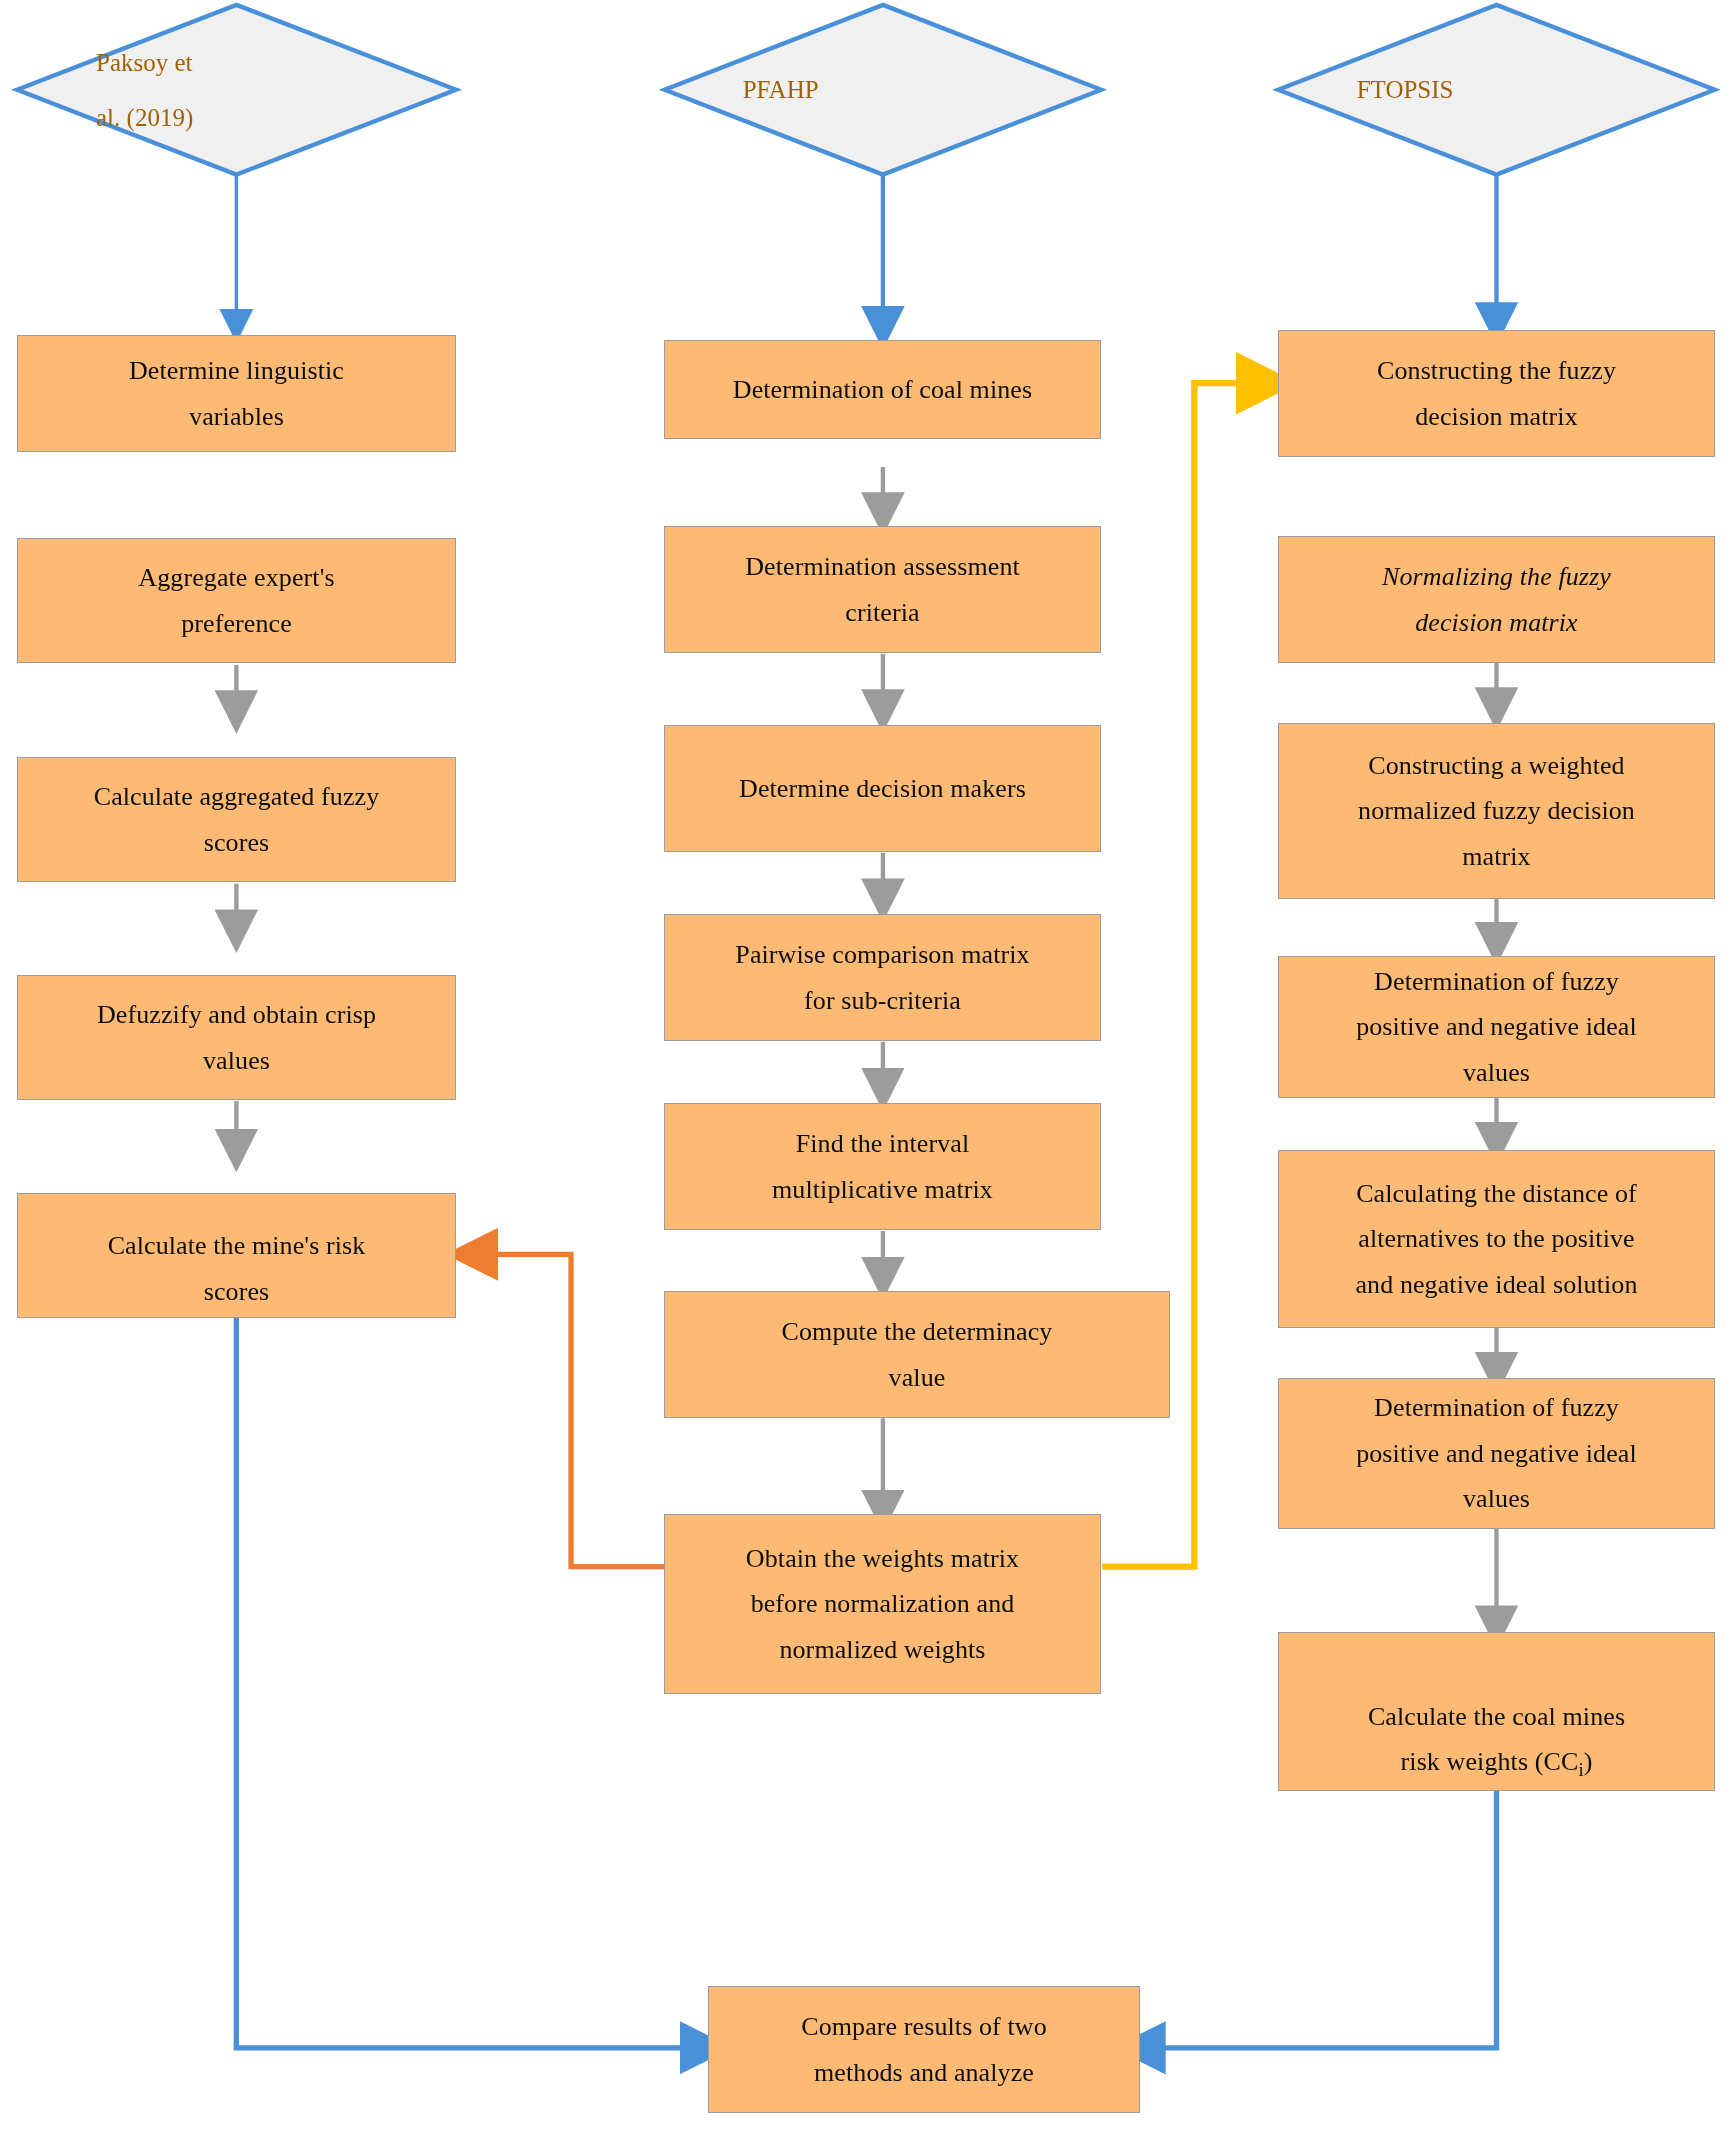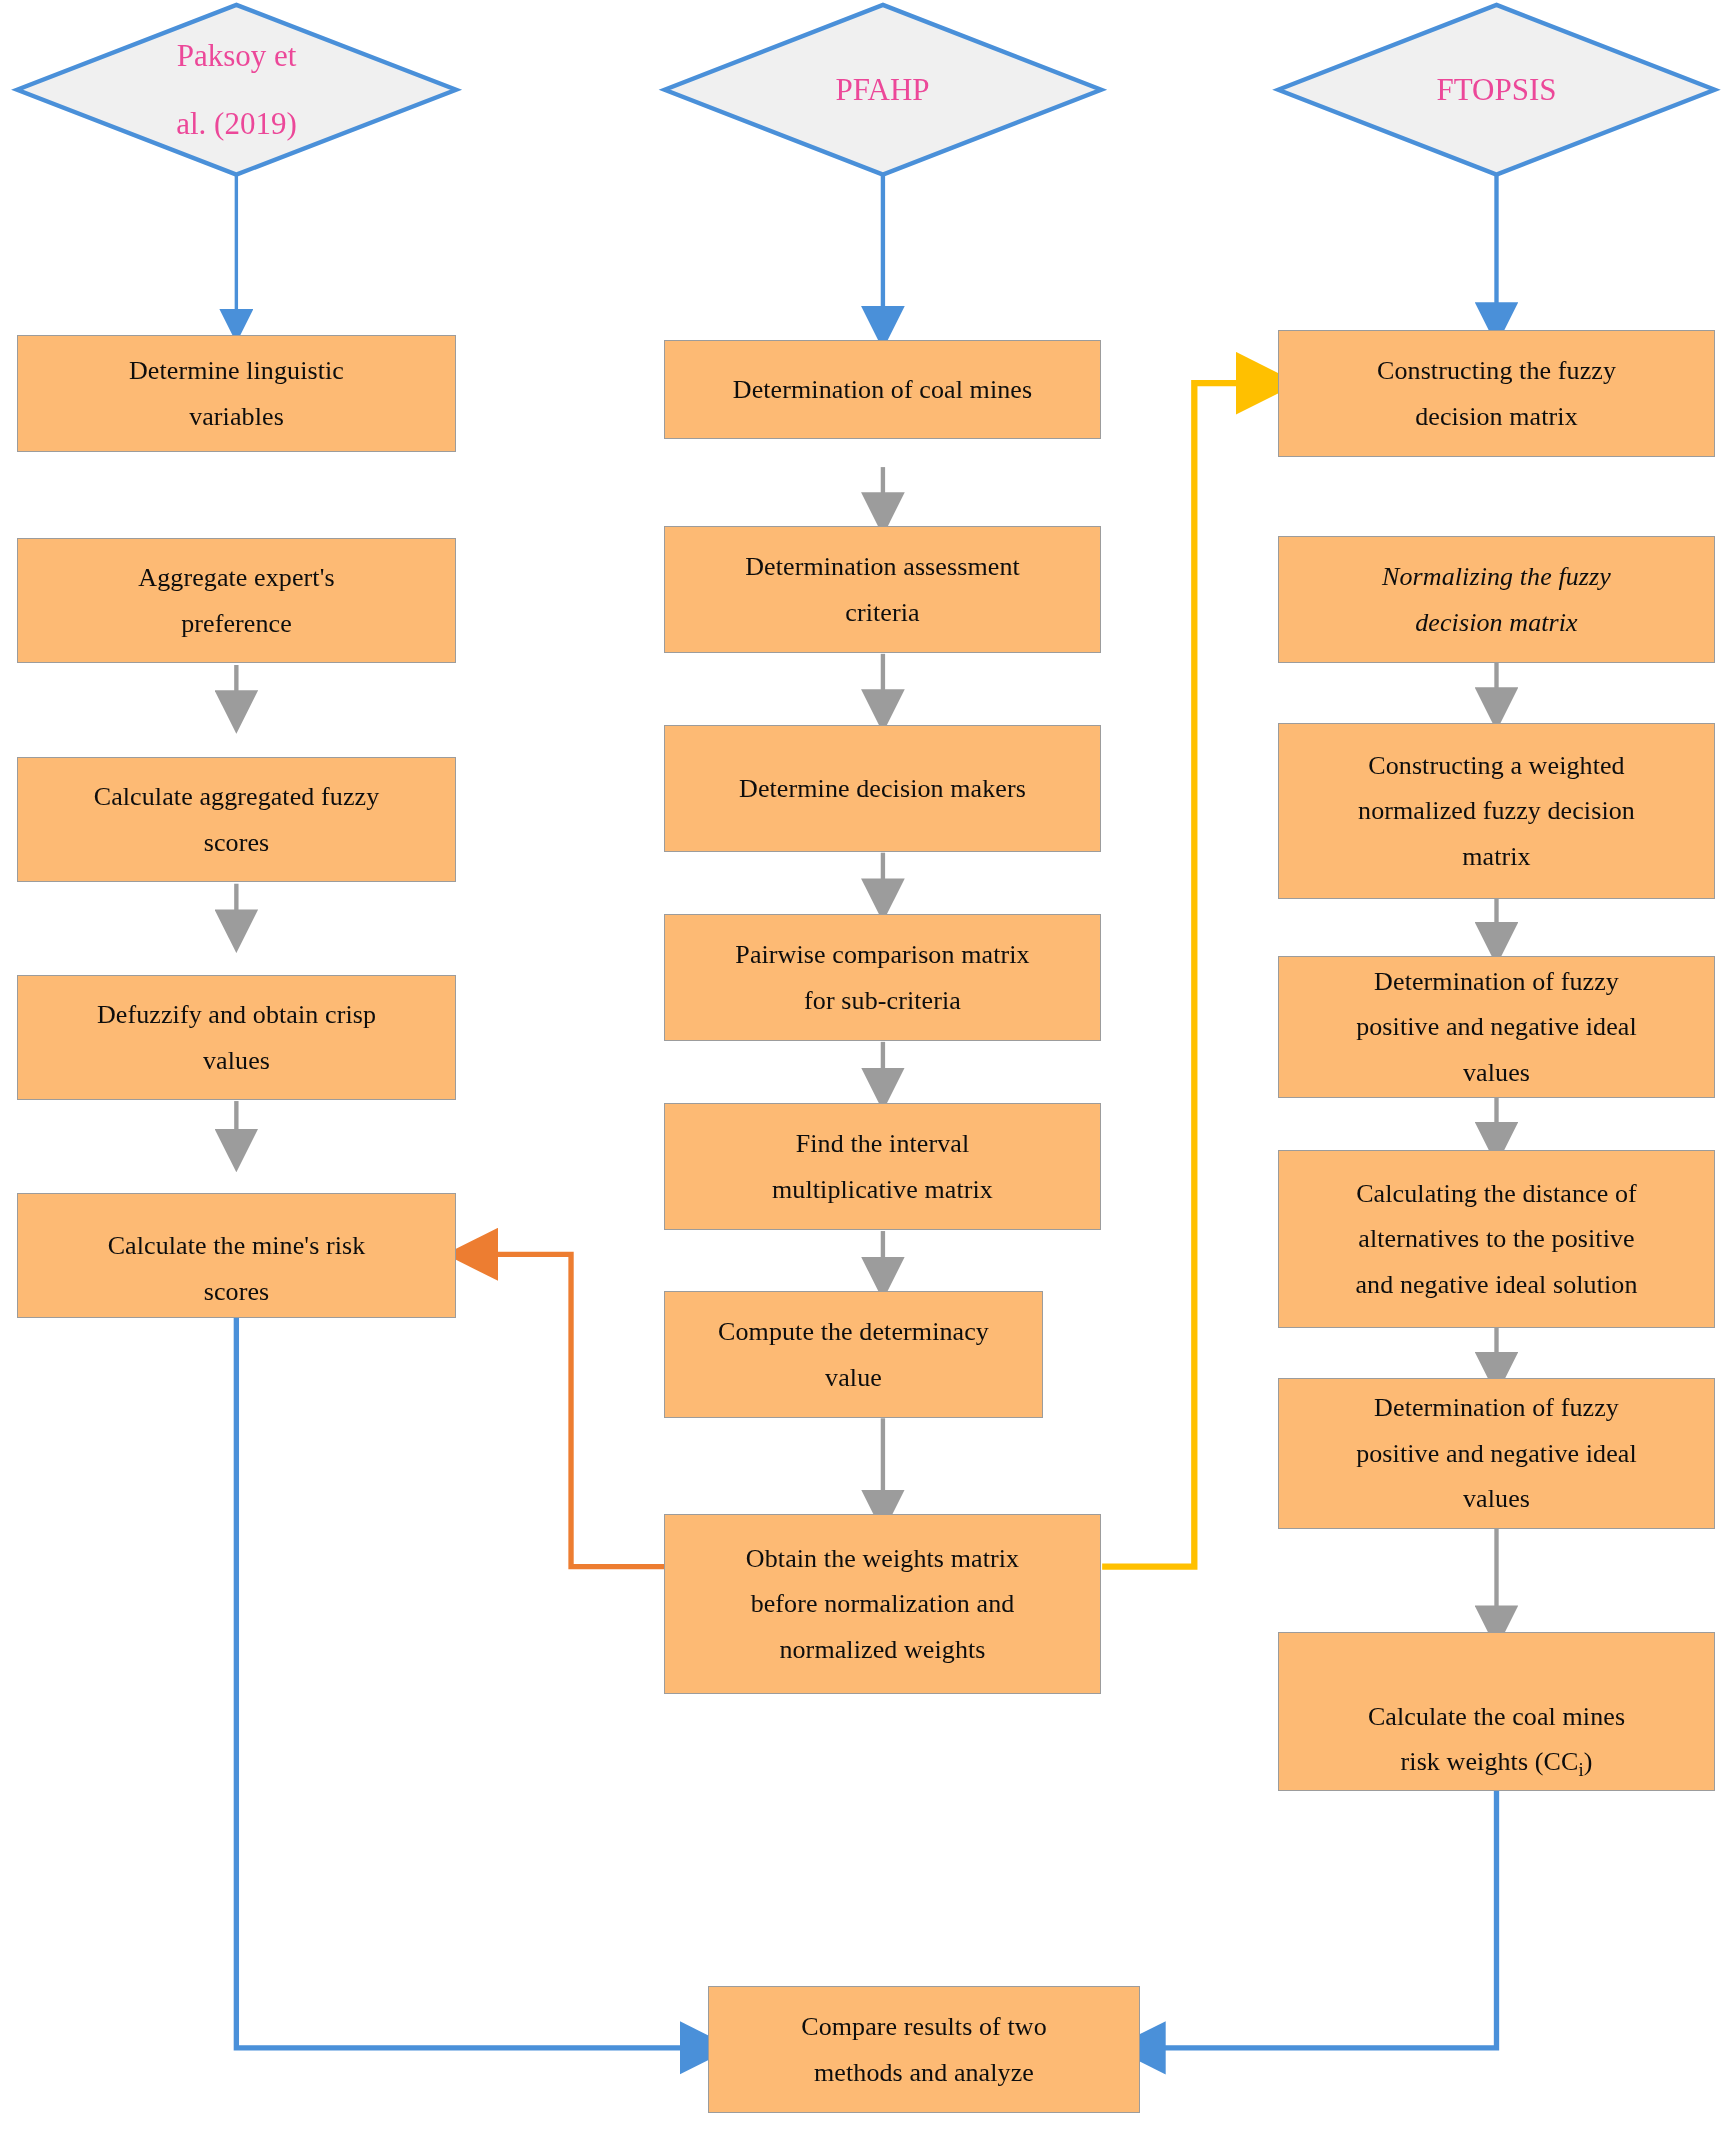--- a/index.html
+++ b/index.html
@@ -26,24 +26,24 @@
 
   .diamond{
     position:absolute;
     display:flex;
     align-items:center;
     justify-content:center;
   }
   .diamond .label{
     position:relative;
     z-index:3;
-    text-align:center;
-    font-size:31px;
+    text-align:left;
+    font-size:25px;
     line-height:2.2;
-    color:#ec4899;
+    color:#a16207;
     width:64%;
   }
   .sub{font-size:0.72em;vertical-align:sub;}
 </style>
 </head>
 <body>
 
 <div id="stage">
 
   <svg id="svg-layer" viewBox="0 0 3562 4412" width="1728" height="2140" xmlns="http://www.w3.org/2000/svg">
@@ -175,21 +175,21 @@
     </span>
   </div>
 
   <div class="node" style="left:664px;top:1103px;width:437px;height:127px;">
     <span class="txt">
       <span>Find the interval</span><br>
       <span>multiplicative matrix</span>
     </span>
   </div>
 
-  <div class="node" style="left:664px;top:1291px;width:379px;height:127px;justify-content:flex-end;">
+  <div class="node" style="left:664px;top:1291px;width:506px;height:127px;justify-content:flex-end;">
     <span class="txt">
       <span>Compute the determinacy</span><br>
       <span>value</span>
     </span>
   </div>
 
   <div class="node" style="left:664px;top:1514px;width:437px;height:180px;">
     <span class="txt">
       <span>Obtain the weights matrix</span><br>
       <span>before normalization and</span><br>

